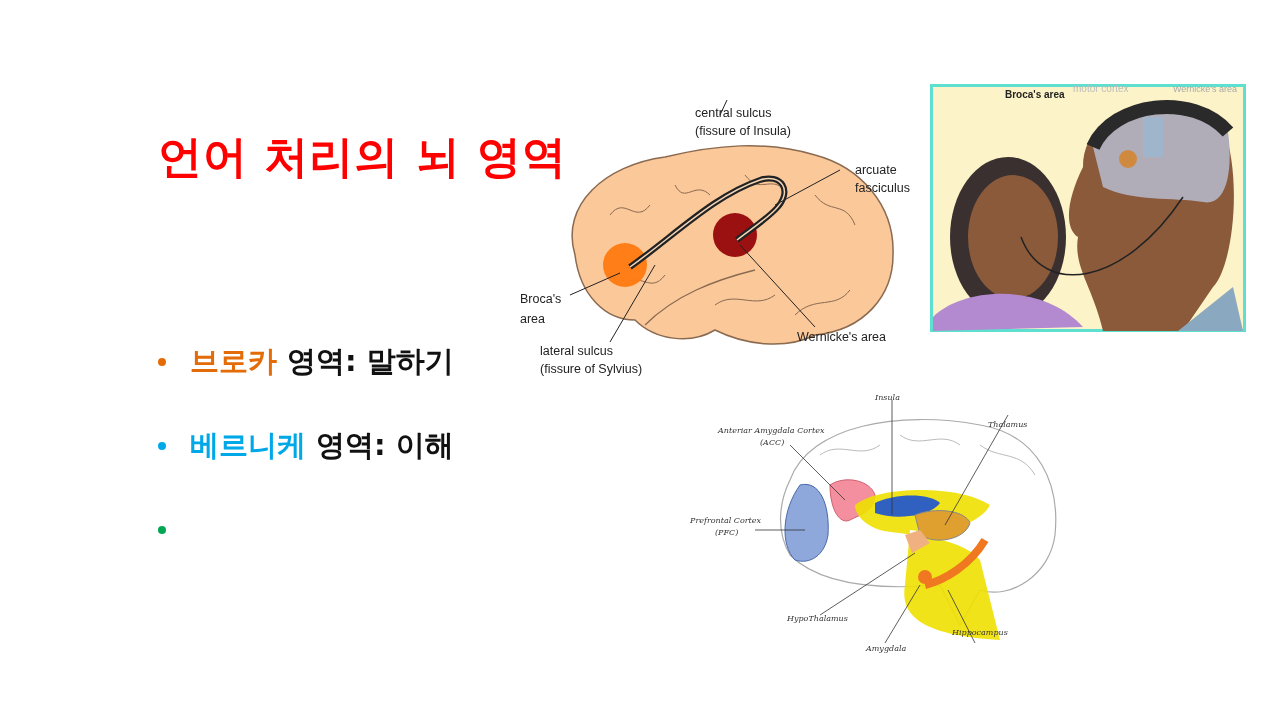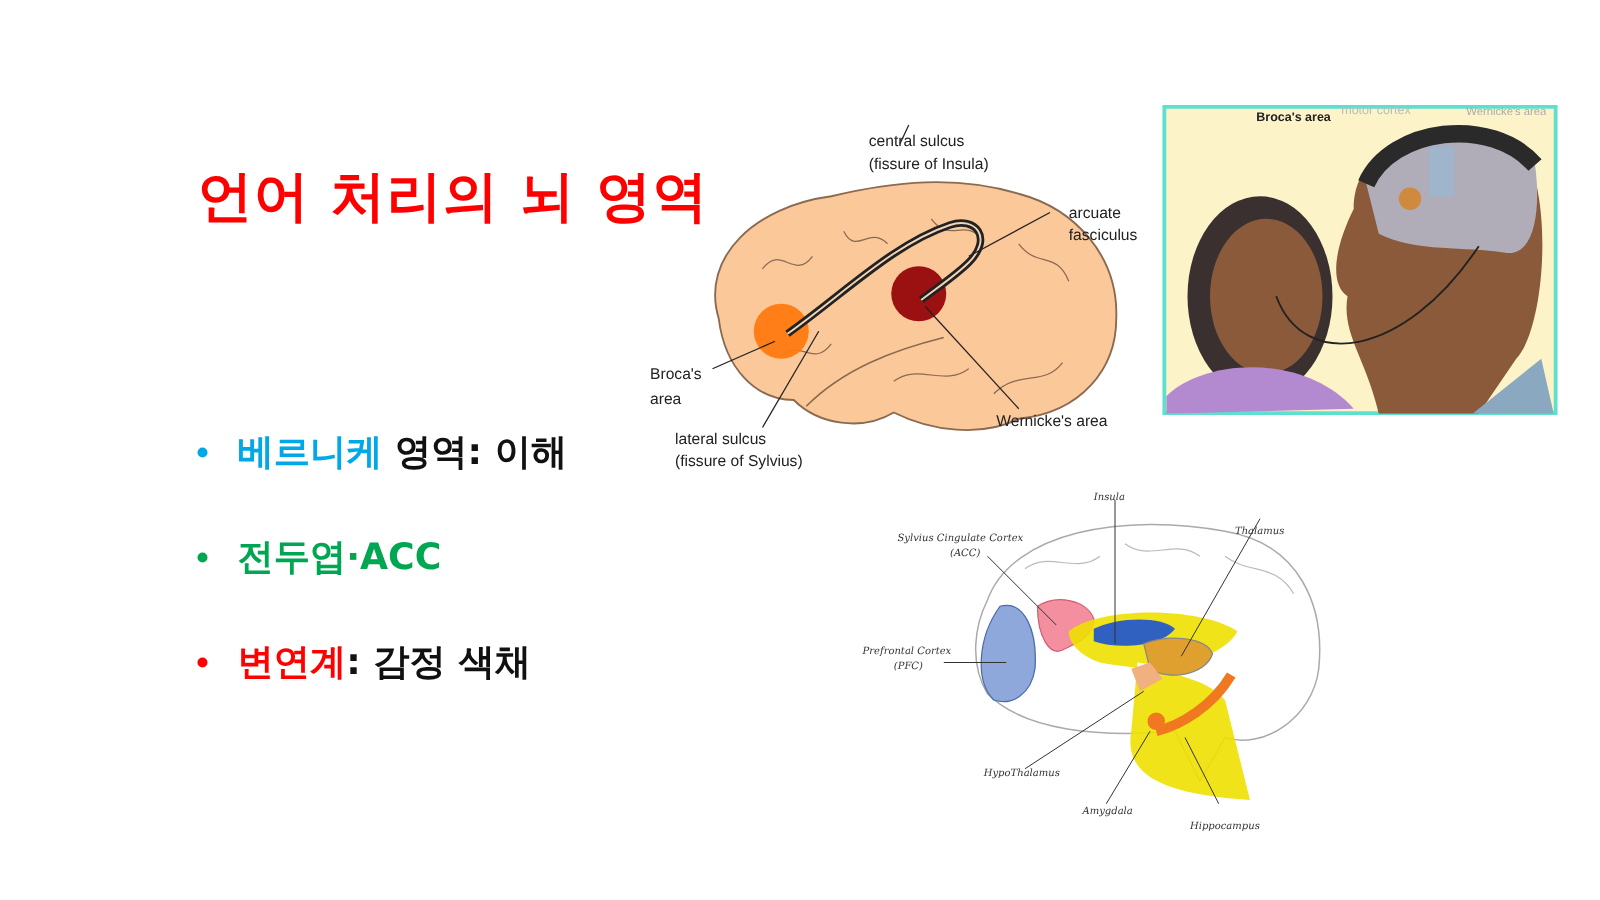--- a/index.html
+++ b/index.html
@@ -13,32 +13,31 @@
   .lbl { position:absolute; font-family:"Liberation Sans", sans-serif; font-size:12.5px; color:#222; line-height:16px; }
   .ital { font-family:"DejaVu Serif", serif; font-style:italic; font-size:8px; color:#333; text-align:center; }
 </style>
 </head>
 <body>
 
 <div class="title">언어 처리의 뇌 영역</div>
 
 <ul class="bullets">
   <li>
+    <span class="dot" style="background:#e36c09"></span>
+    <span style="color:#e36c09">브로카</span>
+      <span style="white-space:pre"> 영역: 말하기</span>
+  </li>
+  <li>
     <span class="dot" style="background:#00a8e8"></span>
     <span style="color:#00a8e8">베르니케</span>
       <span style="white-space:pre"> 영역: 이해</span>
   </li>
   <li>
     <span class="dot" style="background:#00a651"></span>
-    <span style="color:#00a651">전두엽·ACC</span>
-  </li>
-  <li>
-    <span class="dot" style="background:#ff0000"></span>
-    <span style="color:#ff0000">변연계</span>
-      <span style="white-space:pre">: 감정 색채</span>
   </li>
 </ul>
 
 <div class="fig" style="left:515px;top:95px;width:400px;height:285px;">
   <svg width="400" height="285">
     <path d="M60,160 C45,110 90,70 150,62 C200,50 250,45 300,60 C345,72 380,110 378,160 C378,200 350,235 300,240 C270,255 230,250 200,235 C175,250 140,245 120,225 C90,225 65,200 60,160 Z" fill="#fbc89a" stroke="#8a6a50" stroke-width="1.5"></path>
     <path d="M95,120 C110,100 120,130 135,110 M160,90 C170,110 180,85 195,100 M230,80 C245,100 255,80 270,95 M300,100 C315,120 330,105 340,130 M200,210 C220,195 240,215 260,200 M280,220 C300,200 320,215 335,195 M110,190 C125,175 135,200 150,180" stroke="#8a6a50" fill="none" stroke-width="1"></path>
     <path d="M130,230 C160,200 200,185 240,175" stroke="#8a6a50" fill="none" stroke-width="1.3"></path>
     <circle cx="110" cy="170" r="22" fill="#ff7a10" opacity="0.95"></circle>
     <circle cx="220" cy="140" r="22" fill="#9b1010"></circle>
@@ -94,20 +93,20 @@
     <line x1="212" y1="15" x2="212" y2="130" stroke="#333" stroke-width="0.8"></line>
     <line x1="328" y1="30" x2="265" y2="140" stroke="#333" stroke-width="0.8"></line>
     <line x1="110" y1="60" x2="165" y2="115" stroke="#333" stroke-width="0.8"></line>
     <line x1="75" y1="145" x2="125" y2="145" stroke="#333" stroke-width="0.8"></line>
     <line x1="140" y1="230" x2="235" y2="168" stroke="#333" stroke-width="0.8"></line>
     <line x1="205" y1="258" x2="240" y2="200" stroke="#333" stroke-width="0.8"></line>
     <line x1="295" y1="258" x2="268" y2="205" stroke="#333" stroke-width="0.8"></line>
   </svg>
   <div class="lbl ital" style="left:195px;top:5px;">Insula</div>
   <div class="lbl ital" style="left:308px;top:32px;">Thalamus</div>
-  <div class="lbl ital" style="left:38px;top:38px;">Sylvius Cingulate Cortex</div>
+  <div class="lbl ital" style="left:38px;top:38px;">Anteriar Amygdala Cortex</div>
   <div class="lbl ital" style="left:80px;top:50px;">(ACC)</div>
   <div class="lbl ital" style="left:10px;top:128px;">Prefrontal Cortex</div>
   <div class="lbl ital" style="left:35px;top:140px;text-align:right;">(PFC)</div>
   <div class="lbl ital" style="left:107px;top:226px;">HypoThalamus</div>
   <div class="lbl ital" style="left:186px;top:256px;">Amygdala</div>
-  <div class="lbl ital" style="left:272px;top:268px;">Hippocampus</div>
+  <div class="lbl ital" style="left:272px;top:240px;">Hippocampus</div>
 </div>
 
 </body></html>

